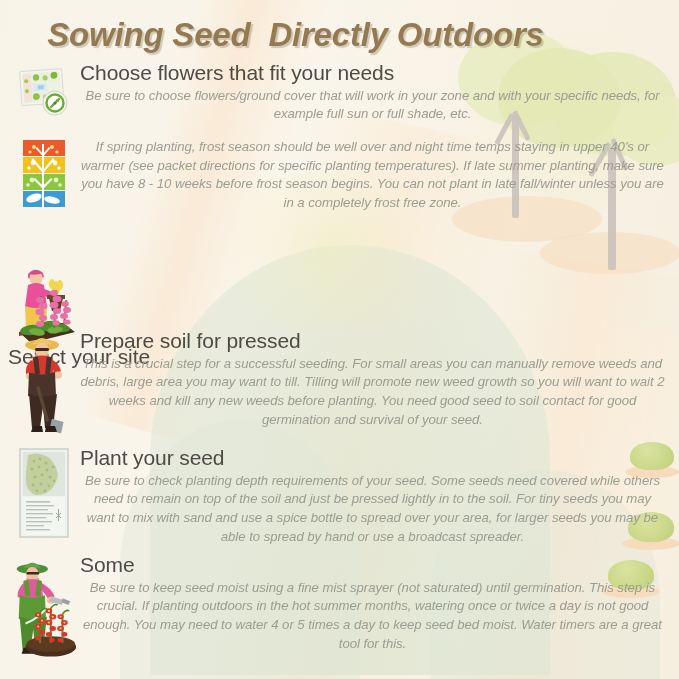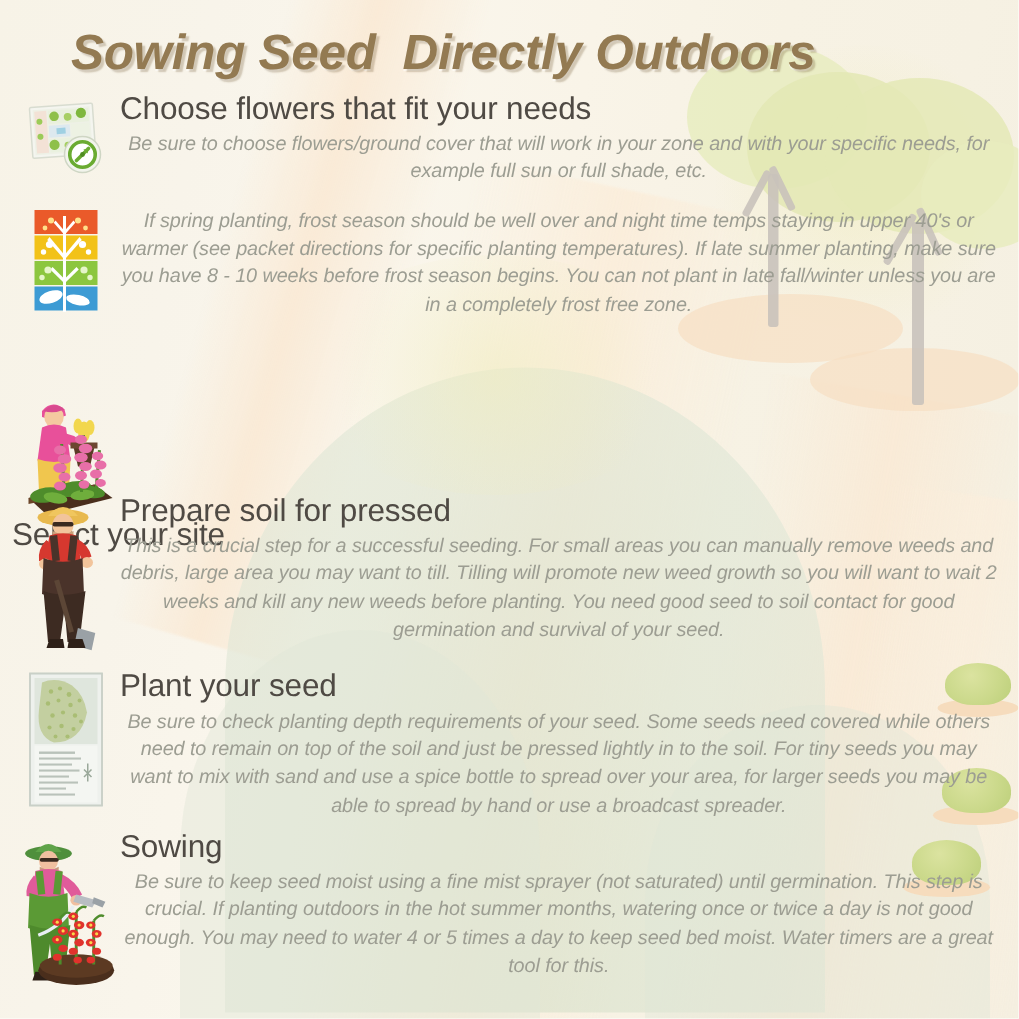--- a/index.html
+++ b/index.html
@@ -553,19 +553,19 @@
             <circle cx="42" cy="57" r="1.1"></circle>
               <circle cx="46" cy="63" r="1.1"></circle>
               <circle cx="42" cy="69" r="1.1"></circle>
             <circle cx="54" cy="63" r="1.1"></circle>
               <circle cx="58" cy="69" r="1.1"></circle>
               <circle cx="54" cy="75" r="1.1"></circle>
           </g>
         </svg>
       </div>
       <div class="text-col">
-        <div class="sec-head">Sowing</div>
+        <div class="sec-head">Some</div>
         <div class="sec-body">Be sure to keep seed moist using a fine mist sprayer (not saturated) until germination. This step is crucial. If planting outdoors in the hot summer months, watering once  or twice a day is not good enough. You may need to water 4 or 5 times a day to keep seed bed moist. Water timers are a great tool for this.</div>
       </div>
     </div>
 
   </div>
 </div>
 
 </body></html>

